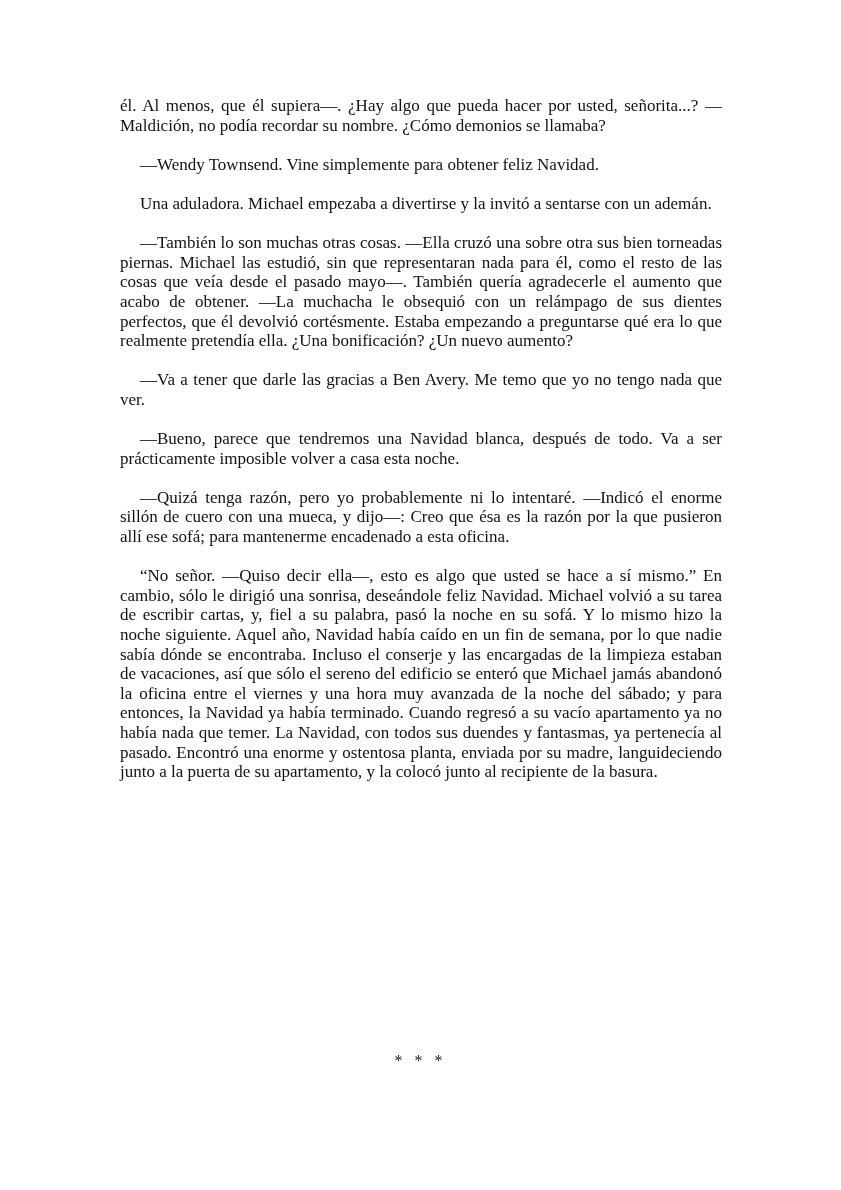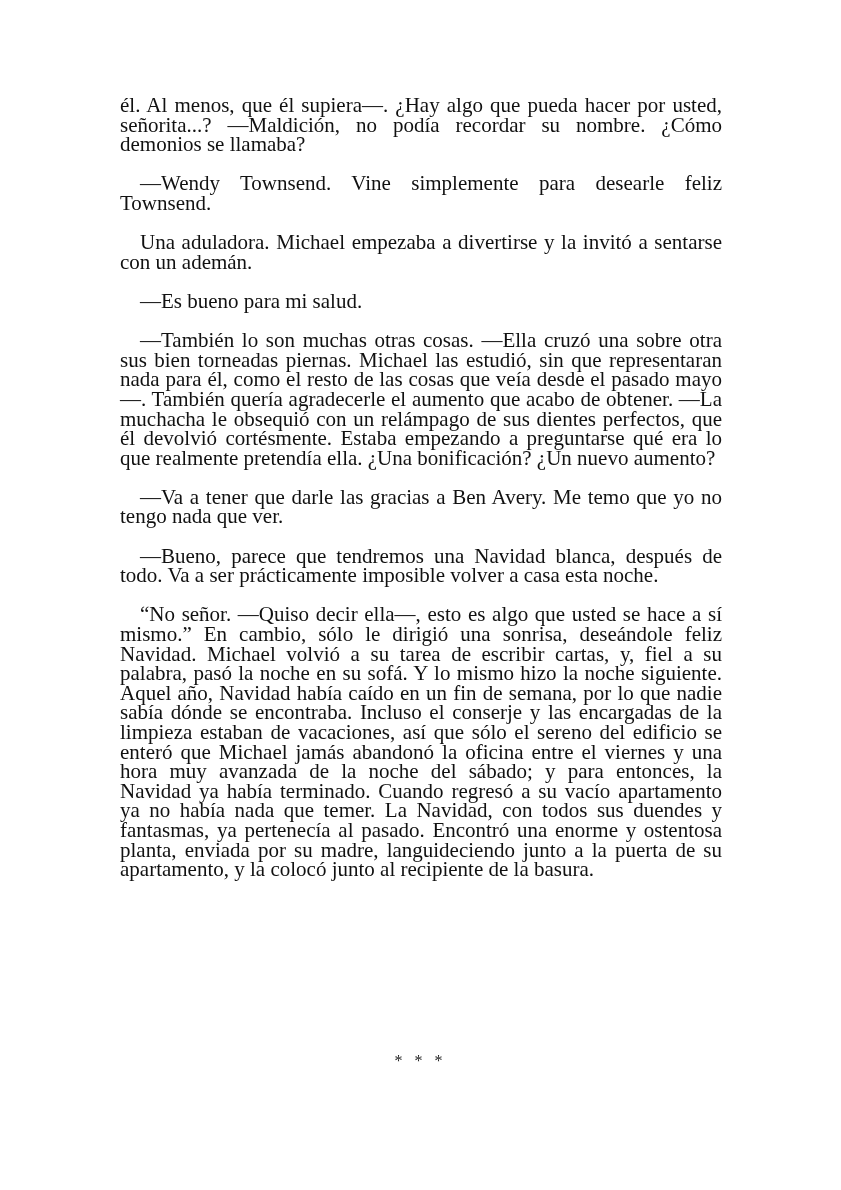--- a/index.html
+++ b/index.html
@@ -12,21 +12,21 @@
       height: 1190px;
       position: relative;
       overflow: hidden;
     }
     .page {
       position: absolute;
       left: 120px;
       top: 96px;
       width: 602px;
       font-family: "Liberation Serif", "DejaVu Serif", serif;
-      font-size: 21px;
+      font-size: 17px;
       line-height: 19.6px;
       color: #111111;
     }
     .para {
       margin: 0 0 19.6px 0;
       text-align: justify;
       text-indent: 20px;
     }
     .para.noindent {
       text-indent: 0;
@@ -41,22 +41,22 @@
       font-size: 16px;
       color: #222222;
       letter-spacing: 4px;
     }
   </style>
 </head>
 <body>
 
 <div class="page">
   <p class="para noindent">él. Al menos, que él supiera—. ¿Hay algo que pueda hacer por usted, señorita...? —Maldición, no podía recordar su nombre. ¿Cómo demonios se llamaba?</p>
-  <p class="para">—Wendy Townsend. Vine simplemente para desearle feliz Townsend.</p>
+  <p class="para">—Wendy Townsend. Vine simplemente para obtener feliz Navidad.</p>
   <p class="para">Una aduladora. Michael empezaba a divertirse y la invitó a sentarse con un ademán.</p>
-  <p class="para">—Es bueno para mi salud.</p>
   <p class="para">—También lo son muchas otras cosas. —Ella cruzó una sobre otra sus bien torneadas piernas. Michael las estudió, sin que representaran nada para él, como el resto de las cosas que veía desde el pasado mayo—. También quería agradecerle el aumento que acabo de obtener. —La muchacha le obsequió con un relámpago de sus dientes perfectos, que él devolvió cortésmente. Estaba empezando a preguntarse qué era lo que realmente pretendía ella. ¿Una bonificación? ¿Un nuevo aumento?</p>
   <p class="para">—Va a tener que darle las gracias a Ben Avery. Me temo que yo no tengo nada que ver.</p>
   <p class="para">—Bueno, parece que tendremos una Navidad blanca, después de todo. Va a ser prácticamente imposible volver a casa esta noche.</p>
+  <p class="para">—Quizá tenga razón, pero yo probablemente ni lo intentaré. —Indicó el enorme sillón de cuero con una mueca, y dijo—: Creo que ésa es la razón por la que pusieron allí ese sofá; para mantenerme encadenado a esta oficina.</p>
   <p class="para">“No señor. —Quiso decir ella—, esto es algo que usted se hace a sí mismo.” En cambio, sólo le dirigió una sonrisa, deseándole feliz Navidad. Michael volvió a su tarea de escribir cartas, y, fiel a su palabra, pasó la noche en su sofá. Y lo mismo hizo la noche siguiente. Aquel año, Navidad había caído en un fin de semana, por lo que nadie sabía dónde se encontraba. Incluso el conserje y las encargadas de la limpieza estaban de vacaciones, así que sólo el sereno del edificio se enteró que Michael jamás abandonó la oficina entre el viernes y una hora muy avanzada de la noche del sábado; y para entonces, la Navidad ya había terminado. Cuando regresó a su vacío apartamento ya no había nada que temer. La Navidad, con todos sus duendes y fantasmas, ya pertenecía al pasado. Encontró una enorme y ostentosa planta, enviada por su madre, languideciendo junto a la puerta de su apartamento, y la colocó junto al recipiente de la basura.</p>
 </div>
 
 <div class="separator">* * *</div>
 
 </body></html>

